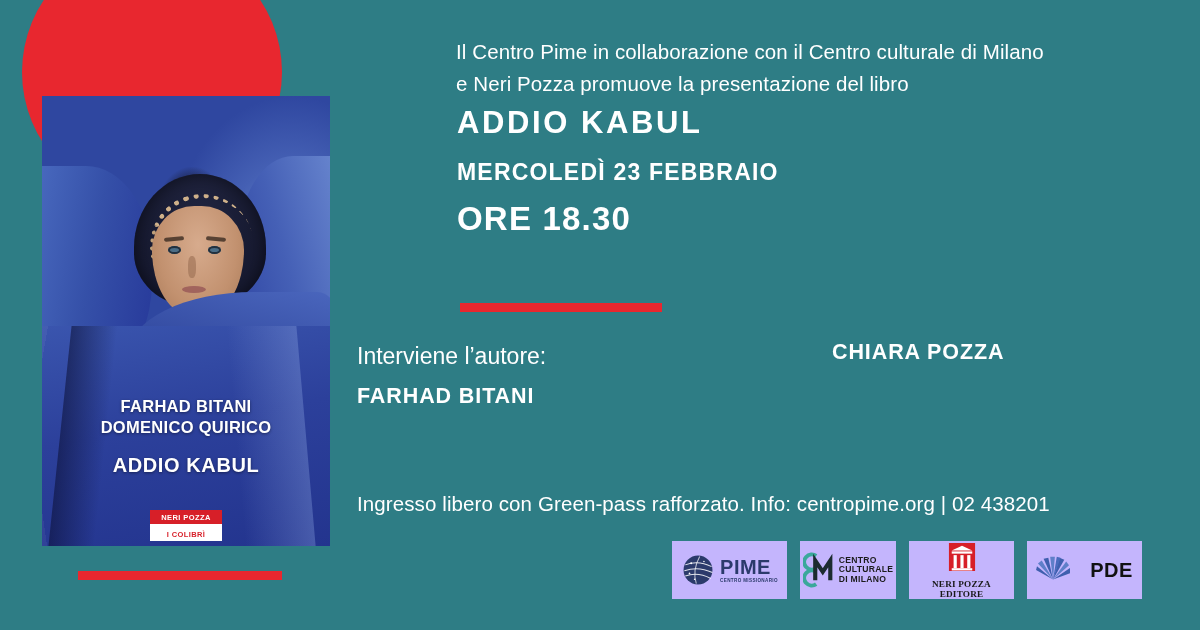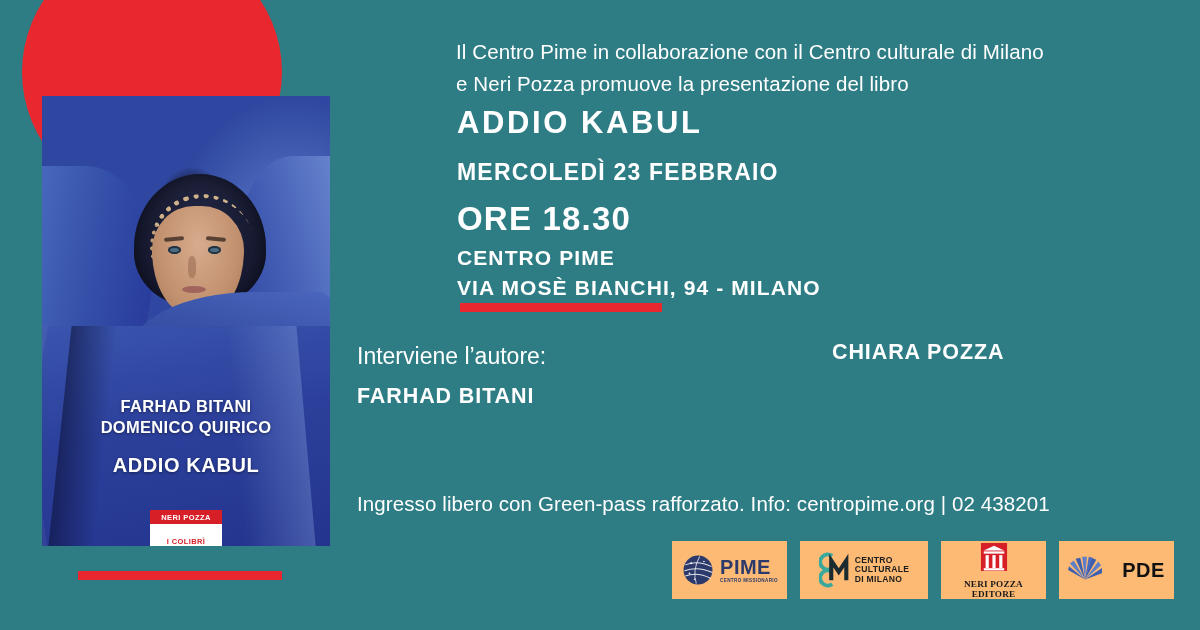--- a/index.html
+++ b/index.html
@@ -136,21 +136,21 @@
   .book .pub-badge {
     position:absolute; left:50%; top:396px; transform:translateX(-50%);
     width:72px; text-align:center;margin-top:18px;
   }
   .book .pub-badge .pb-top {
     background:#d71f28; color:#fff; font-size:7.5px; font-weight:bold;
     letter-spacing:.4px; padding:2.5px 0 2px;
   }
   .book .pub-badge .pb-bot {
     background:#fff; color:#d71f28; font-size:7.5px; font-weight:bold;
-    letter-spacing:.4px; padding:13px 0 2px;
+    letter-spacing:.4px; padding:6px 0 2px;
   }
 
   
   .content { position:absolute; left:0; top:0; width:1200px; height:630px; }
 
   .intro {
     position:absolute; left:456px; top:36px; width:712px;
     color:#ffffff; font-size:20.5px; line-height:1.55;
     font-weight:300; letter-spacing:.1px;
   }
@@ -192,25 +192,25 @@
   .col .bio .dim { color:rgba(255,255,255,.62); }
 
   .info {
     position:absolute; left:357px; top:492px;
     color:#ffffff; font-size:20.5px; font-weight:300; letter-spacing:.1px;
   }
 
   
   .logos { position:absolute; left:672px; top:541px; height:58px; display:flex; gap:13px; }
   .logo-box {
-    background:#fdba74; height:58px; display:flex; align-items:center;
+    background:#c4b5fd; height:58px; display:flex; align-items:center;
     justify-content:center; padding:0 8px;
   }
   .logo-pime { width:115px; }
-  .logo-cmc  { width:128px; }
+  .logo-cmc  { width:96px; }
   .logo-np   { width:105px; }
   .logo-pde  { width:115px; }
 
   .pime-inner { display:flex; align-items:center; gap:5px; }
   .pime-text { line-height:1; }
   .pime-text .p1 { font-size:20px; font-weight:bold; color:#2b3a6b; letter-spacing:.5px; }
   .pime-text .p2 { font-size:4.6px; font-weight:bold; color:#2b3a6b; letter-spacing:.35px; margin-top:2px; }
 
   .cmc-inner { display:flex; align-items:center; gap:4px; }
   .cmc-text { line-height:1.12; font-size:8.6px; font-weight:bold; color:#1c1c1c; letter-spacing:.3px; }
@@ -260,24 +260,20 @@
 
     <div class="intro">
       <div>Il Centro Pime in collaborazione con il Centro culturale di Milano</div>
       <div>e Neri Pozza promuove la presentazione del libro</div>
     </div>
 
     <div class="book-title">ADDIO KABUL</div>
 
     <div class="date">MERCOLEDÌ 23 FEBBRAIO</div>
     <div class="time">ORE 18.30</div>
-    <div class="venue">
-      <div>CENTRO PIME</div>
-      <div>VIA MOSÈ BIANCHI, 94 - MILANO</div>
-    </div>
 
     <div class="red-bar-date"></div>
 
     <div class="col col-left">
       <div class="role">Interviene l’autore:</div>
       <div class="person">FARHAD BITANI</div>
     </div>
 
     <div class="col col-right">
       <div class="person">CHIARA POZZA</div>

